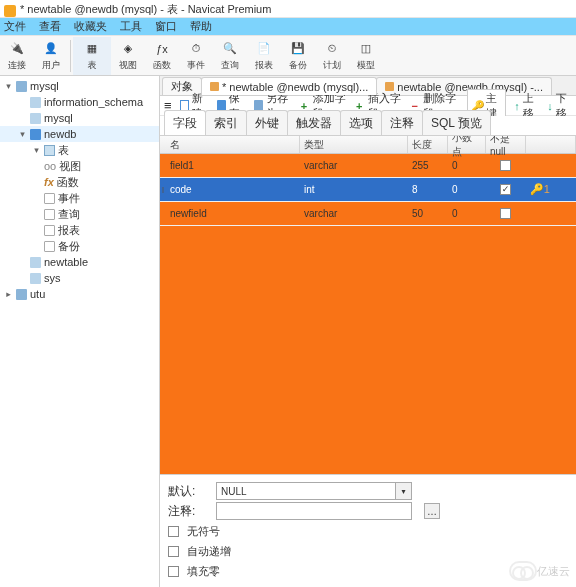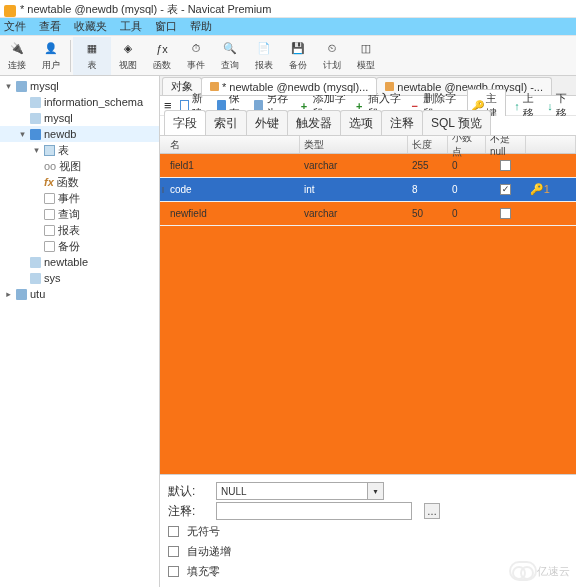--- a/index.html
+++ b/index.html
@@ -54,21 +54,21 @@
 .c-len{width:40px}
 .c-dec{width:38px}
 .c-null{width:40px;justify-content:center}
 .c-key{flex:1}
 .chk{width:11px;height:11px;border:1px solid #888;background:#fff;display:inline-block}
 .chk.on::after{content:"✓";font-size:9px;color:#333;display:block;line-height:9px;text-align:center}
 .keyico{color:#e8a34d}
 .bottom{border-top:1px solid #d0d0d0;padding:6px 8px;background:#fff}
 .brow{display:flex;align-items:center;height:20px;gap:8px}
 .blbl{width:40px;font-size:12px}
-.sel-input{width:152px;height:18px;border:1px solid #aaa;padding:0 4px;font-size:10px;background:#fff}
+.sel-input{width:180px;height:18px;border:1px solid #aaa;padding:0 4px;font-size:10px;background:#fff}
 .drop-arr{width:16px;height:18px;border:1px solid #aaa;border-left:none;background:#f0f0f0;display:flex;align-items:center;justify-content:center;font-size:8px}
 .small-btn{width:16px;height:16px;border:1px solid #aaa;background:#f0f0f0;margin-left:4px;display:flex;align-items:center;justify-content:center;font-size:10px}
 .watermark{position:absolute;right:6px;bottom:6px;opacity:.25;font-size:18px;color:#999;display:flex;align-items:center;gap:0}
 .wm-ico{width:28px;height:20px;border:2px solid #bbb;border-radius:10px;position:relative}
 .wm-ico::before,.wm-ico::after{content:"";position:absolute;width:10px;height:10px;border:2px solid #bbb;border-radius:50%}
 .wm-ico::before{left:1px;top:3px}
 .wm-ico::after{right:1px;top:3px}
 </style>
 </head>
 <body>

